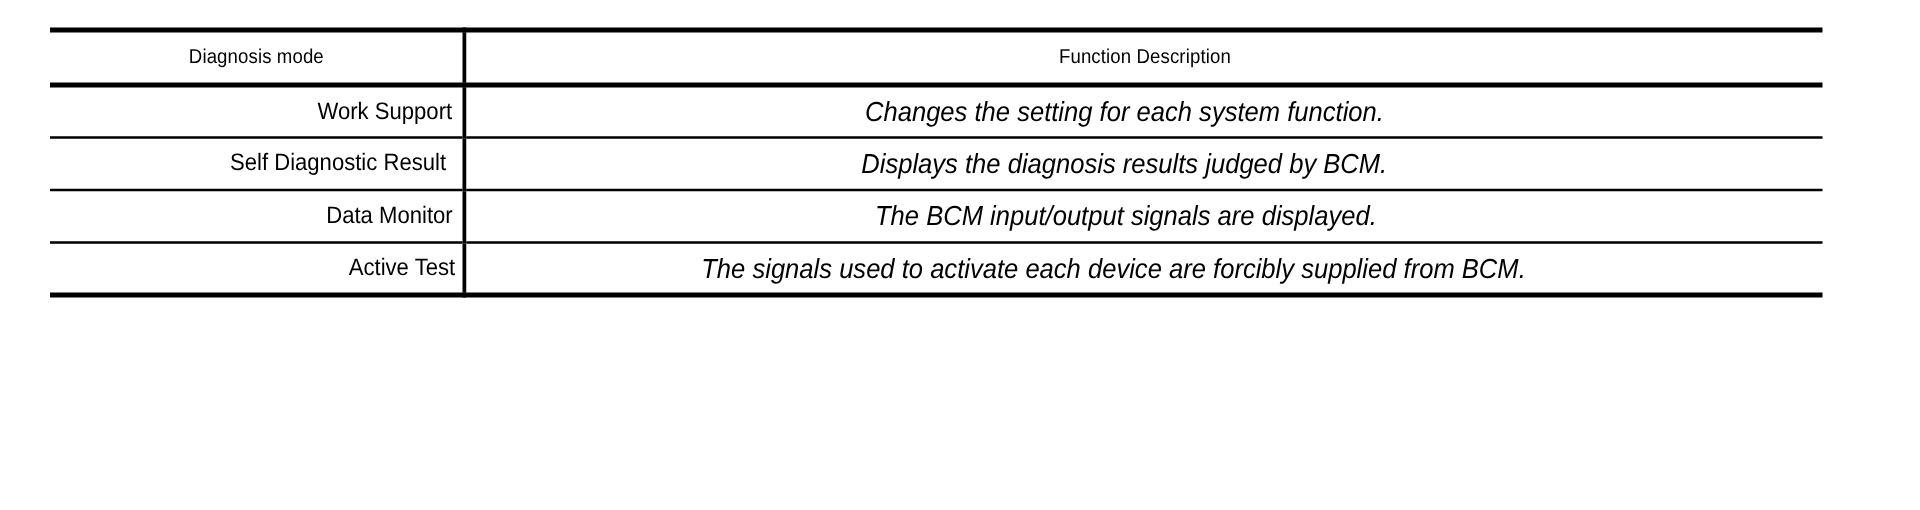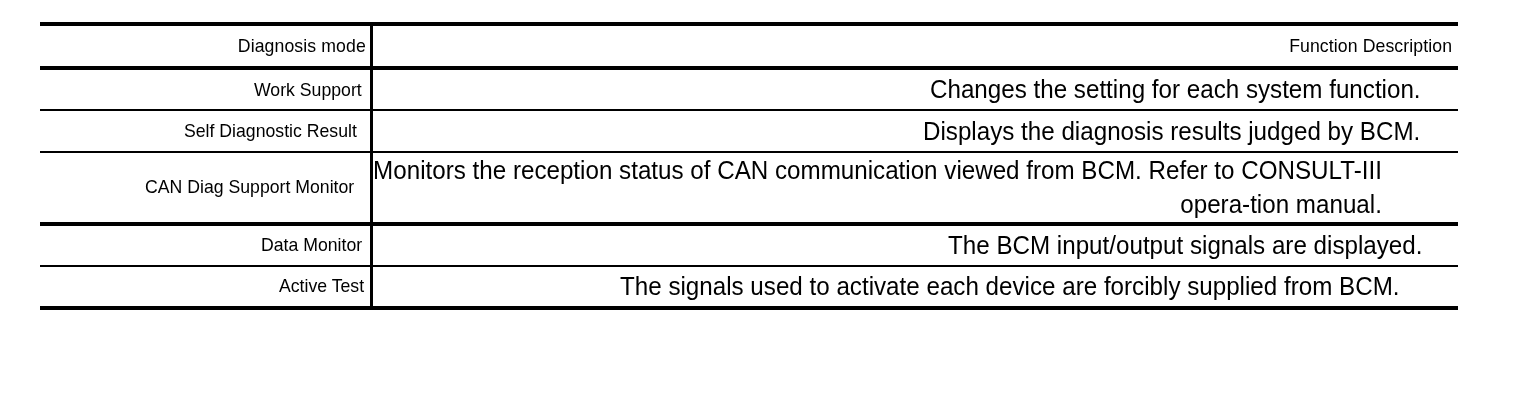--- a/index.html
+++ b/index.html
@@ -49,22 +49,22 @@
     width: 331px;
     border-right: 3px solid #000;
   }
   .col-desc {
     width: 1084px;
   }
 
   
   .hdr-cell {
     height: 40px;
-    text-align: right;
-    font-size: 19px;
+    text-align: center;
+    font-size: 16px;
     letter-spacing: 0.1px;
   }
   .hdr-cell span {
     display: inline-block;
     transform: scaleX(0.93);
     transform-origin: center center;
   }
 
   
   .mode-cell {
@@ -73,25 +73,26 @@
     font-size: 19px;
     vertical-align: middle;
   }
   .mode-cell span {
     display: inline-block;
     transform: scaleX(0.93);
     transform-origin: left center;
   }
 
   .desc-cell {
-    text-align: right;
+    text-align: center;
     padding-left: 16px;
     padding-right: 4px;
-    font-size: 26px;
+    font-size: 22px;
     vertical-align: middle;
+    font-style: italic;
   }
   .desc-cell span {
     display: inline-block;
     transform: scaleX(0.93);
     transform-origin: left center;
     line-height: 1.32;
   }
 
   .row-single { height: 42px; }
   .row-tall   { height: 66px; }
@@ -133,28 +134,20 @@
 
       <tr class="row-single rule-thin-bot">
         <td class="mode-cell col-mode">
           <span>Self Diagnostic Result</span>
         </td>
         <td class="desc-cell col-desc">
           <span>Displays the diagnosis results judged by BCM.</span>
         </td>
       </tr>
 
-      <tr class="row-tall rule-thick-bot">
-        <td class="mode-cell col-mode">
-          <span>CAN Diag Support Monitor</span>
-        </td>
-        <td class="desc-cell col-desc">
-          <span>Monitors the reception status of CAN communication viewed from BCM. Refer to CONSULT-III opera-tion manual.</span>
-        </td>
-      </tr>
 
       <tr class="row-single rule-thin-bot">
         <td class="mode-cell col-mode">
           <span>Data Monitor</span>
         </td>
         <td class="desc-cell col-desc">
           <span>The BCM input/output signals are displayed.</span>
         </td>
       </tr>
 

